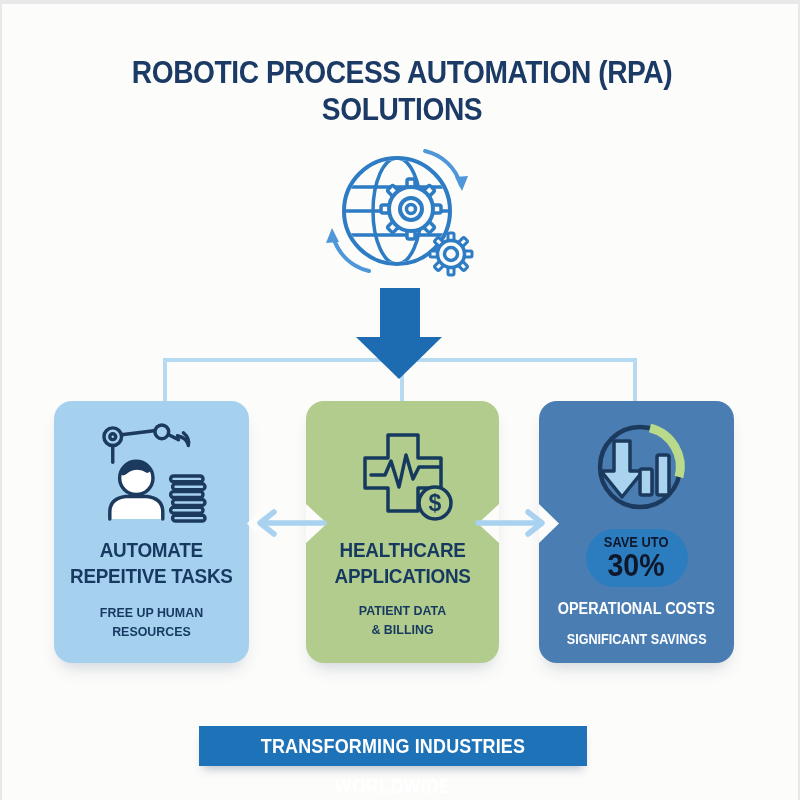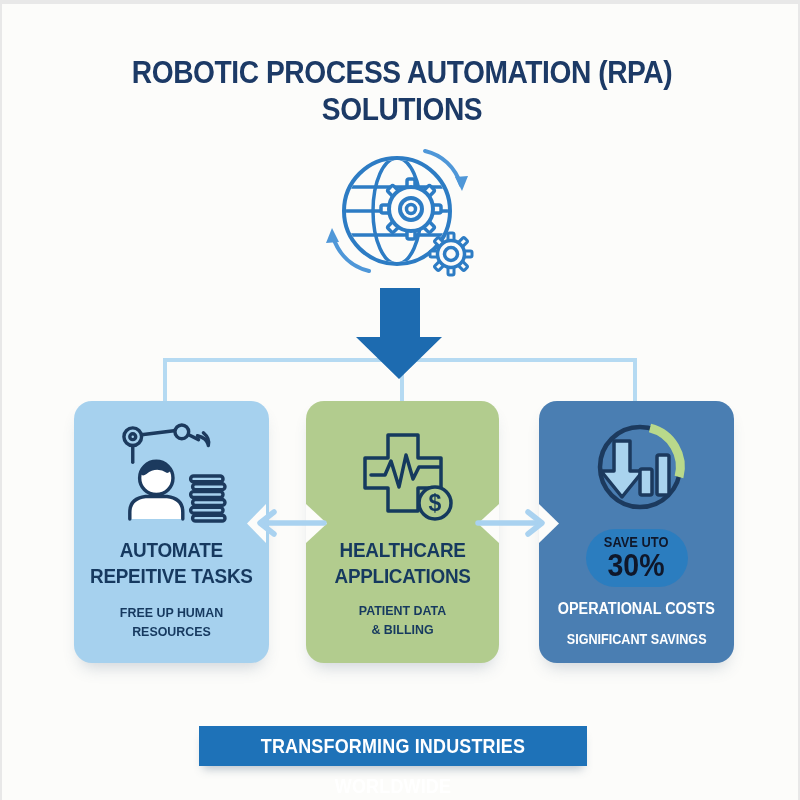--- a/index.html
+++ b/index.html
@@ -30,21 +30,21 @@
     background:#1d6bb0;
     clip-path:polygon(24px 0, 64px 0, 64px 49px, 86px 49px, 43px 91px, 0 49px, 24px 49px);
   }
   
   .card {
     position:absolute; top:397px; height:262px; border-radius:18px;
     display:flex; flex-direction:column; align-items:center;
     box-shadow:0 10px 16px -6px rgba(70,95,125,0.25);
     z-index:1;
   }
-  .card-automate   { left:72px;  width:195px; background:#a6d1ee; }
+  .card-automate   { left:52px;  width:195px; background:#a6d1ee; }
   .card-healthcare { left:304px; width:193px; background:#b2cc8e; }
   .card-savings    { left:537px; width:195px; background:#4a7eb2; }
   .card-heading {
     margin-top:12px; text-align:center; font-weight:800;
     font-size:21px; line-height:26px; color:#16395f;
     letter-spacing:-0.3px; transform:scaleX(0.9);
   }
   .card-sub {
     margin-top:14px; text-align:center; font-weight:700;
     font-size:13.5px; line-height:19px; color:#16395f;

